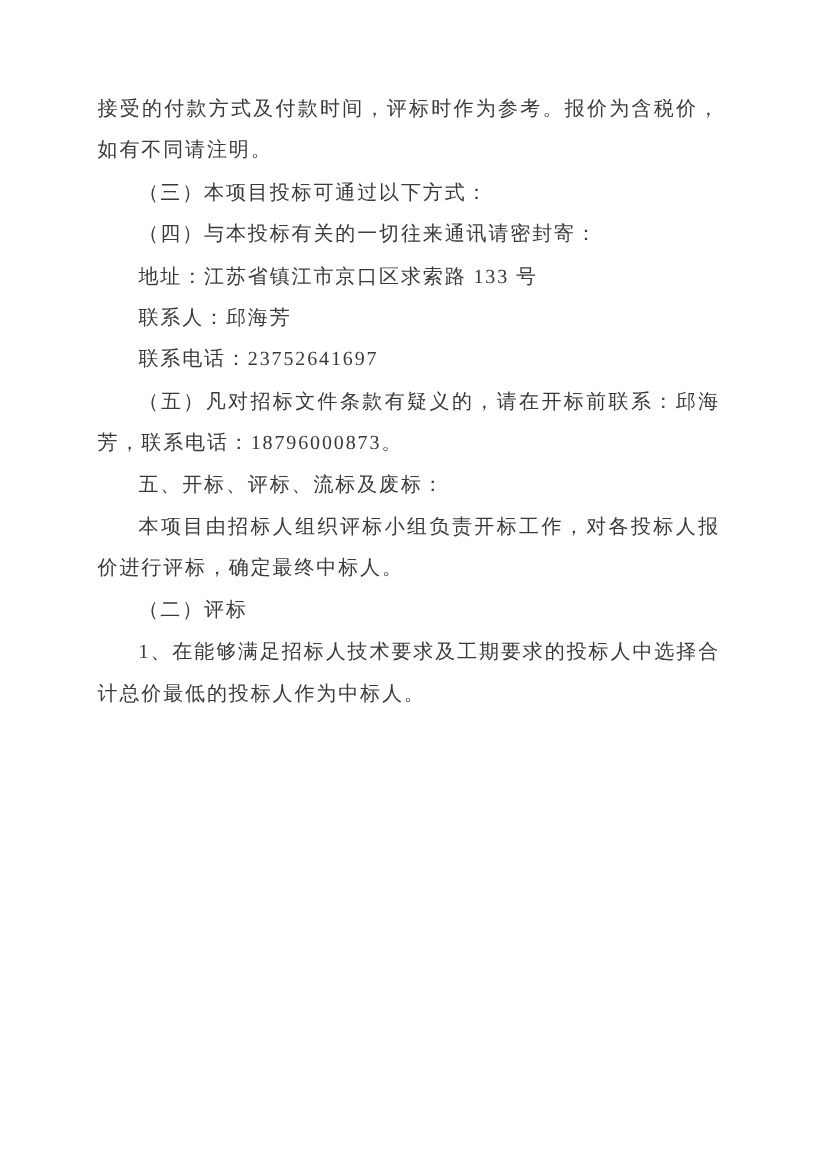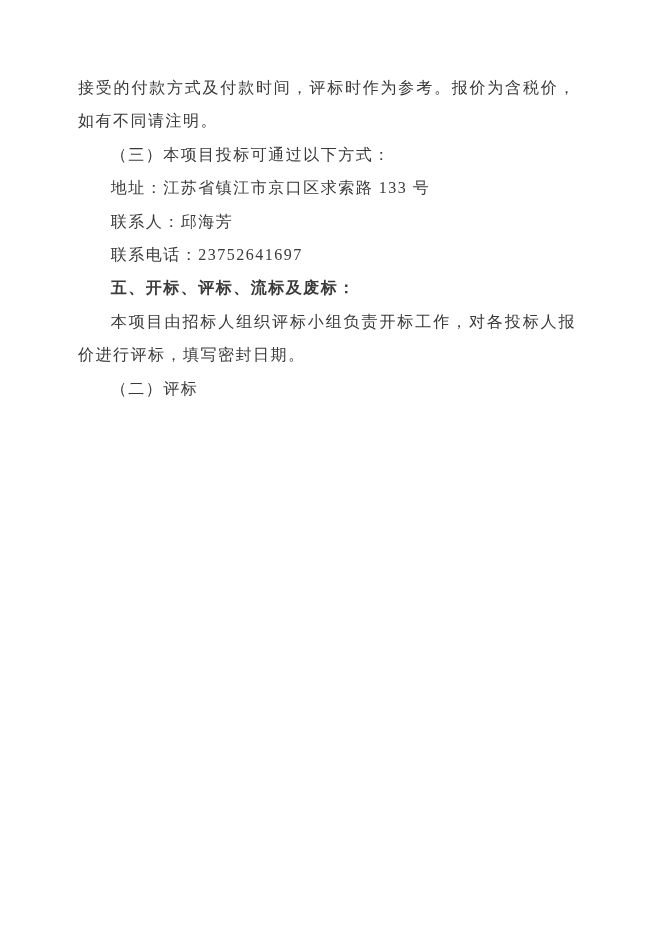--- a/index.html
+++ b/index.html
@@ -23,21 +23,21 @@
     margin: 0;
     line-height: 33.4px;
     letter-spacing: 1.5px;
     text-align: justify;
     text-justify: inter-ideograph;
   }
   .indent {
     text-indent: 2.05em;
   }
   .heading {
-    font-weight: bold;
+    font-weight: normal;
   }
   .blank-underline {
     display: inline-block;
     min-width: 46px;
     text-indent: 0;
     text-align: center;
     border-bottom: 1px solid #3a3a3a;
     margin: 0 6px 0 0;
     padding: 0 2px;
   }
@@ -45,31 +45,34 @@
 </head>
 <body>
 
 <div class="page">
 
   <p>接受的付款方式及付款时间，评标时作为参考。报价为含税价，如有不同请注明。</p>
 
   <p class="indent">（三）本项目投标可通过以下方式：</p>
 
 
+  <p class="indent">（四）与本投标有关的一切往来通讯请密封寄：</p>
 
 
   <p class="indent">地址：江苏省镇江市京口区求索路 133 号</p>
 
 
   <p class="indent">联系人：邱海芳</p>
 
   <p class="indent">联系电话：23752641697</p>
 
+  <p class="indent">（五）凡对招标文件条款有疑义的，请在开标前联系：邱海芳，联系电话：18796000873。</p>
 
   <p class="indent heading">五、开标、评标、流标及废标：</p>
 
 
-  <p class="indent">本项目由招标人组织评标小组负责开标工作，对各投标人报价进行评标，填写密封日期。</p>
+  <p class="indent">本项目由招标人组织评标小组负责开标工作，对各投标人报价进行评标，确定最终中标人。</p>
 
   <p class="indent">（二）评标</p>
 
+  <p class="indent">1、在能够满足招标人技术要求及工期要求的投标人中选择合计总价最低的投标人作为中标人。</p>
 
 </div>
 
 </body></html>

